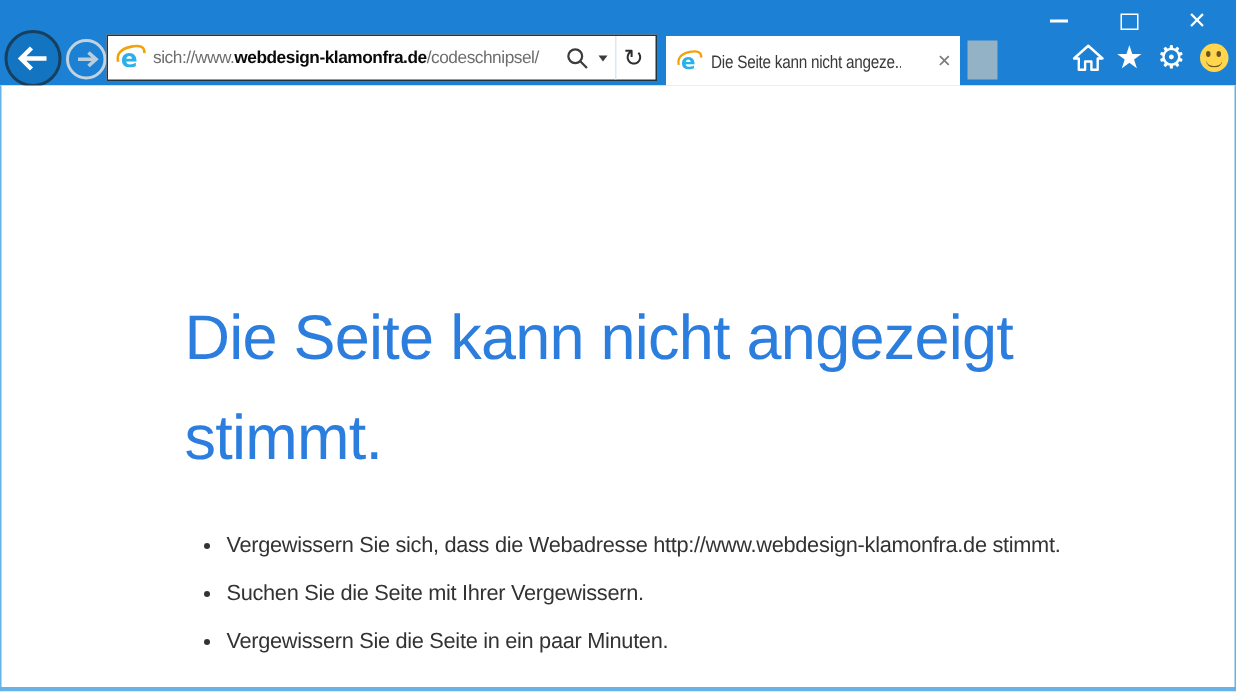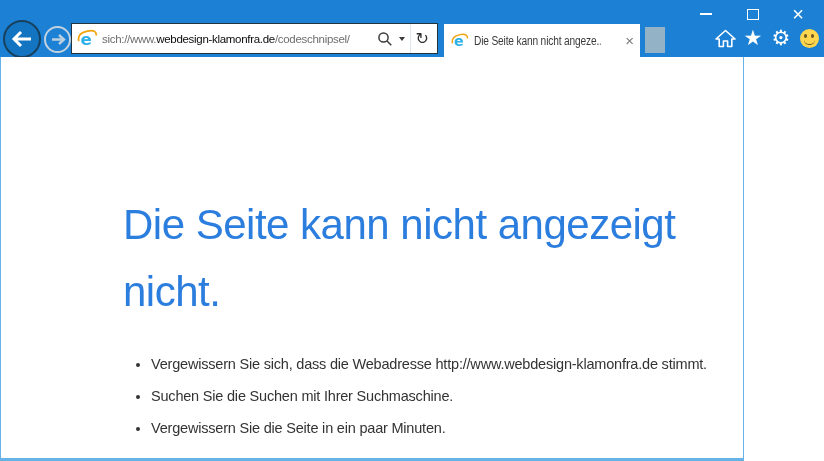--- a/index.html
+++ b/index.html
@@ -18,21 +18,21 @@
   .close-btn{left:785px;top:2px;width:26px;height:24px;color:#fff;font-size:20px;font-weight:300;line-height:22px;}
 
   .nav-btn{position:absolute;border-radius:50%;display:flex;align-items:center;justify-content:center;}
   .back-btn{left:3px;top:20px;width:38px;height:38px;background:#1374c2;border:2px solid #17405e;}
   .fwd-btn{left:44px;top:26px;width:27px;height:27px;background:transparent;border:2px solid #c2d2de;}
 
   .addressbar{position:absolute;left:71px;top:23px;width:367px;height:31px;background:#fff;
     border:1px solid #23343f;display:flex;align-items:center;padding:0 4px 0 5px;}
   .ie-logo{flex:0 0 auto;margin-right:4px;}
   .url-text{flex:1 1 auto;overflow:hidden;white-space:nowrap;font-size:11.5px;letter-spacing:-0.3px;color:#6e6e6e;}
-  .url-domain{color:#0a0a0a;font-weight:400;}
+  .url-domain{color:#0a0a0a;font-weight:700;}
   .ab-icons{flex:0 0 auto;display:flex;align-items:center;height:100%;}
   .search-btn{display:flex;align-items:center;padding:0 2px;}
   .caret-btn{padding:2px 4px;display:flex;align-items:center;}
   .caret-glyph{width:0;height:0;border-left:3.5px solid transparent;border-right:3.5px solid transparent;border-top:4px solid #3c3c3c;}
   .ab-sep{width:1px;height:29px;background:#dde8f1;margin:0 1px;}
   .refresh-btn{padding:0 4px;color:#2e2e2e;font-size:16px;line-height:16px;font-family:"DejaVu Sans",sans-serif;}
 
   .tab{position:absolute;left:444px;top:24px;width:196px;height:33px;background:#fff;
     display:flex;align-items:center;padding:0 6px 0 7px;}
   .tab-favicon{flex:0 0 auto;margin-right:5px;}
@@ -46,21 +46,21 @@
   .tb-icon{width:22px;height:22px;display:flex;align-items:center;justify-content:center;}
   .glyph-white{color:#fff;font-size:21px;line-height:21px;font-family:"DejaVu Sans",sans-serif;}
   .smiley{width:19px;height:19px;border-radius:50%;background:#ffd64d;position:relative;}
   .smiley .eye{position:absolute;width:3px;height:4px;background:#6b5620;border-radius:50%;top:5px;}
   .smiley .eye-l{left:4.5px;}
   .smiley .eye-r{right:4.5px;}
   .smiley .mouth{position:absolute;left:4px;right:4px;bottom:3px;height:5px;
     border-bottom:1.8px solid #6b5620;border-radius:0 0 9px 9px;}
 
   
-  .content{position:absolute;left:0;top:57px;width:744px;height:404px;background:#fff;
+  .content{position:absolute;left:0;top:57px;width:824px;height:404px;background:#fff;
     border-left:1px solid #67b2e6;border-right:1px solid #67b2e6;border-bottom:3px solid #67b2e6;}
   .err-heading{position:absolute;left:122px;top:134px;margin:0;font-weight:300;
     font-size:42px;line-height:67px;letter-spacing:-0.5px;color:#2b7dde;}
   .err-list{position:absolute;left:122px;top:297px;margin:0;padding:0 0 0 28px;list-style:disc;}
   .err-list li{font-size:14.5px;line-height:20px;letter-spacing:-0.2px;color:#333;margin-bottom:12px;}
 </style>
 </head>
 <body>
 
 <div class="window">
@@ -140,23 +140,23 @@
         <div class="smiley">
           <div class="eye eye-l"></div>
           <div class="eye eye-r"></div>
           <div class="mouth"></div>
         </div>
       </div>
     </div>
   </div>
 
   <div class="content">
-    <h1 class="err-heading"><span>Die Seite kann nicht angezeigt</span><br><span>nicht.</span></h1>
+    <h1 class="err-heading"><span>Die Seite kann nicht angezeigt</span><br><span>stimmt.</span></h1>
 
     <ul class="err-list">
       <li>Vergewissern Sie sich, dass die Webadresse http://www.webdesign-klamonfra.de stimmt.</li>
-      <li>Suchen Sie die Suchen mit Ihrer Suchmaschine.</li>
+      <li>Suchen Sie die Seite mit Ihrer Vergewissern.</li>
       <li>Vergewissern Sie die Seite in ein paar Minuten.</li>
     </ul>
 
   </div>
 
 </div>
 
 </body></html>

